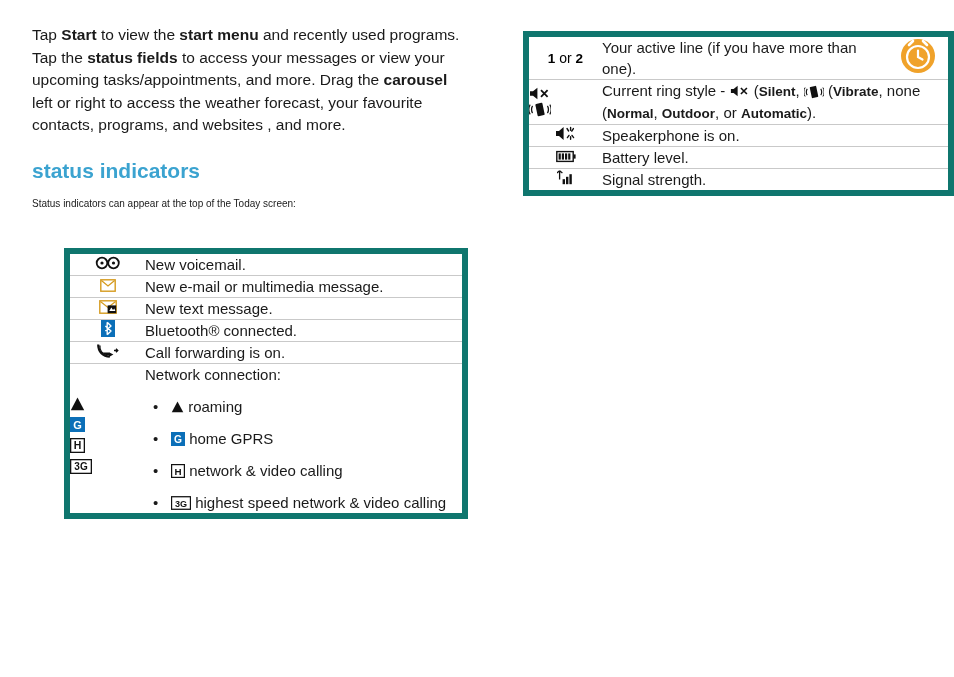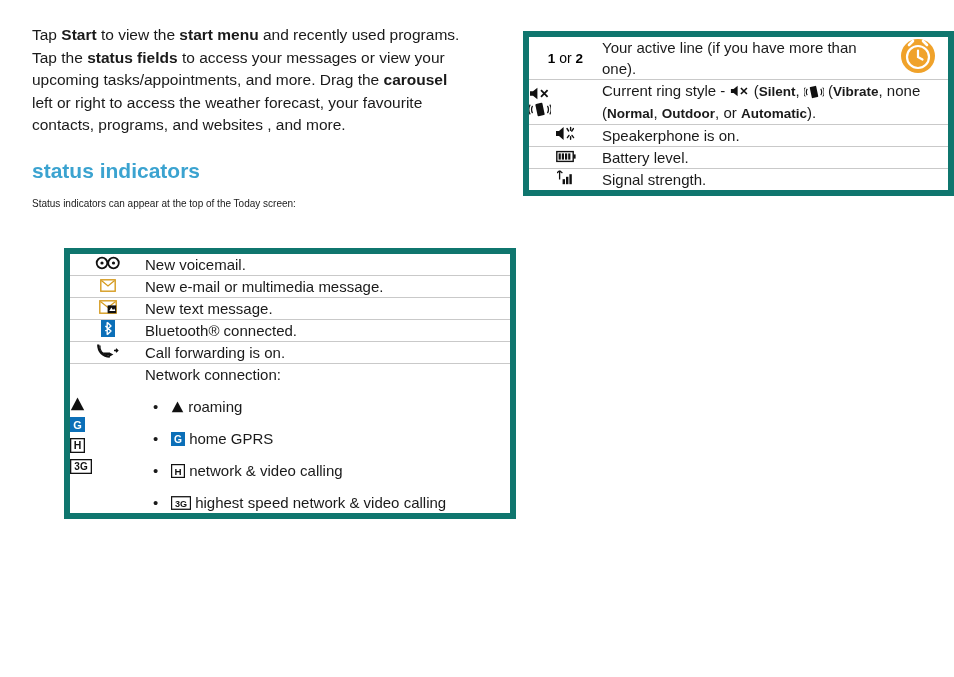--- a/index.html
+++ b/index.html
@@ -65,21 +65,21 @@
     text-align: center;
     vertical-align: middle;
     padding: 7px 2px 7px 2px;
   }
   td.text-cell {
     font-size: 15px;
     color: #1a1a1a;
     padding: 9px 8px 9px 6px;
     line-height: 21px;
   }
-  .left-table { position: absolute; left: 32px; top: 248px; width: 452px; padding-left: 47px; }
+  .left-table { position: absolute; left: 32px; top: 248px; width: 404px; padding-left: 47px; }
   .right-table { position: absolute; left: 491px; top: 31px; width: 431px; }
 
   .glyph {
     display: inline-block;
     line-height: 1;
     color: #111;
   }
   .bullet-list {
     margin: 0;
     padding: 0;

